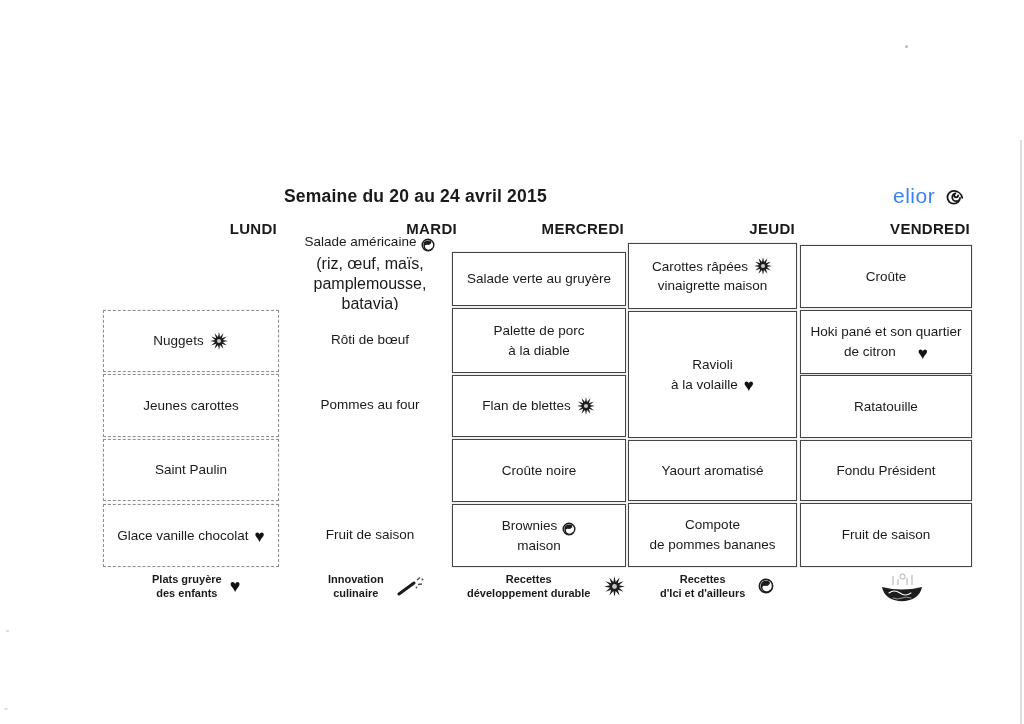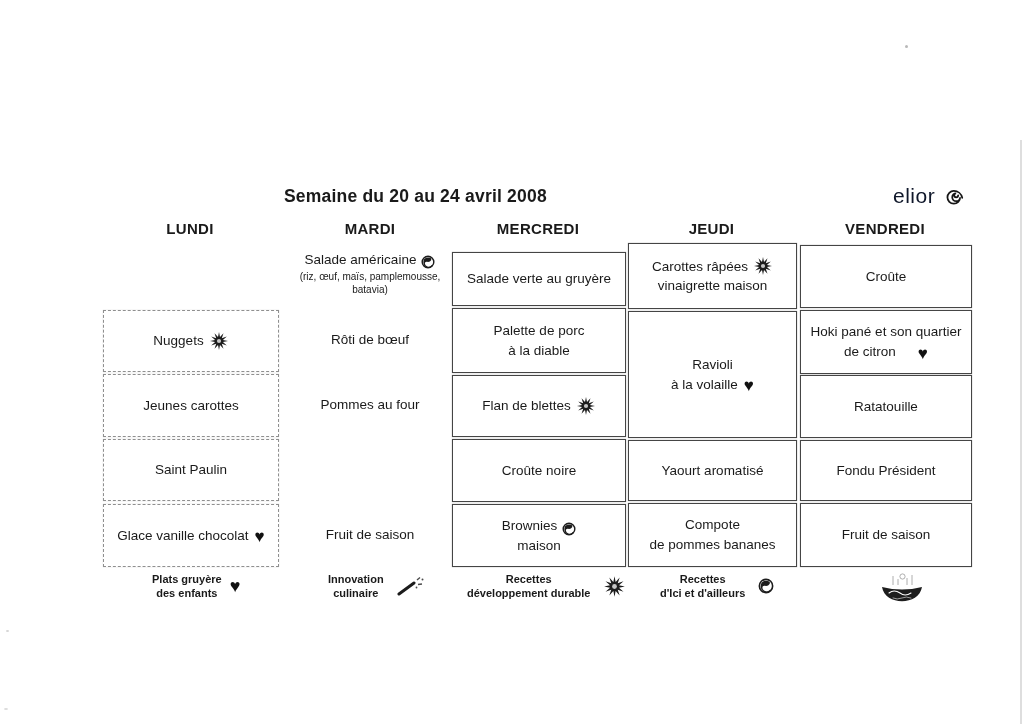--- a/index.html
+++ b/index.html
@@ -7,34 +7,34 @@
     position:relative;width:1024px;height:724px;background:#ffffff;
     font-family:"Liberation Sans",sans-serif;color:#1a1a1a;overflow:hidden;
   }
   .title{
     position:absolute;left:284px;top:186px;font-size:17.5px;font-weight:bold;
     letter-spacing:.2px;white-space:nowrap;
   }
   .brand{
     position:absolute;left:893px;top:183px;display:flex;align-items:center;gap:4px;
   }
-  .brand-name{font-size:21px;font-weight:500;letter-spacing:.5px;color:#0f172a;}
+  .brand-name{font-size:21px;font-weight:500;letter-spacing:.5px;color:#3b82f6;}
   .dayhead{
-    position:absolute;top:220px;height:18px;text-align:center;
+    position:absolute;top:220px;height:18px;text-align:right;
     font-weight:bold;font-size:15px;letter-spacing:.3px;
   }
   .cell{
     position:absolute;display:flex;flex-direction:column;align-items:center;
     justify-content:center;text-align:center;font-size:13.5px;line-height:1.45;
     background:#fff;
   }
   .b-dark{border:1.5px solid #454545;box-shadow:0 0 1px #9a9a9a;}
   .b-dash{border:1px dashed #8f8f8f;box-shadow:0 0 1px #cfcfcf;}
   .ln{display:flex;align-items:flex-end;justify-content:center;white-space:nowrap;}
-  .sub{font-size:10px;line-height:1.25;margin-top:2px;max-width:150px;white-space:normal;}
+  .sub{font-size:16px;line-height:1.25;margin-top:2px;max-width:150px;white-space:normal;}
   .heart{font-size:17px;line-height:1;margin-left:6px;color:#111;}
   .icon{display:inline-flex;margin-left:5px;line-height:0;}
   .legend{
     position:absolute;display:flex;align-items:center;gap:8px;
   }
   .legend .txt{font-size:11px;font-weight:bold;line-height:1.3;text-align:center;}
   .legend .heart{font-size:18px;margin-left:0;}
   .artifact-line{position:absolute;left:1020px;top:140px;width:2px;height:584px;background:#cdcdcd;opacity:.65;}
   .speck{position:absolute;border-radius:50%;background:#b9b9b9;}
 </style>
@@ -49,21 +49,21 @@
     </g>
     <g id="globe">
       <circle cx="6.5" cy="6.5" r="5.4" fill="none" stroke="#1c1c1c" stroke-width="1.3"></circle>
       <path d="M3,3.6 Q5.5,1.6 8.6,2.6 Q10.3,3.3 9.4,4.9 Q8.2,6.8 5.6,6.3 Q3.4,6 3.6,8.2 Q3.8,10.2 6.4,10.8 Q8.8,11.2 10,9.4 L10.6,10.4 Q8.8,12.3 6,11.7 Q2.6,10.9 2.2,7.6 Q2,5 3,3.6 Z" fill="#1c1c1c"></path>
     </g>
   </defs>
 </svg>
 
 <div class="sheet">
 
-  <div class="title">Semaine du 20 au 24 avril 2008</div>
+  <div class="title">Semaine du 20 au 24 avril 2015</div>
   <div class="brand">
     <span class="brand-name">elior</span>
     <span class="icon">
       <svg width="25" height="25" viewBox="0 0 24 24">
         <path d="M13.6,11.8 a1.9,1.9 0 1,1 -1.9,-1.9 a3.8,3.8 0 1,0 3.8,3.8 a6.1,6.1 0 1,1 -6.1,-6.1 a8.3,8.3 0 0,1 8.1,6.6" fill="none" stroke="#161616" stroke-width="1.7" stroke-linecap="round"></path>
       </svg>
     </span>
   </div>
 
   <div class="dayhead" style="left:103px;width:174px">LUNDI</div>

